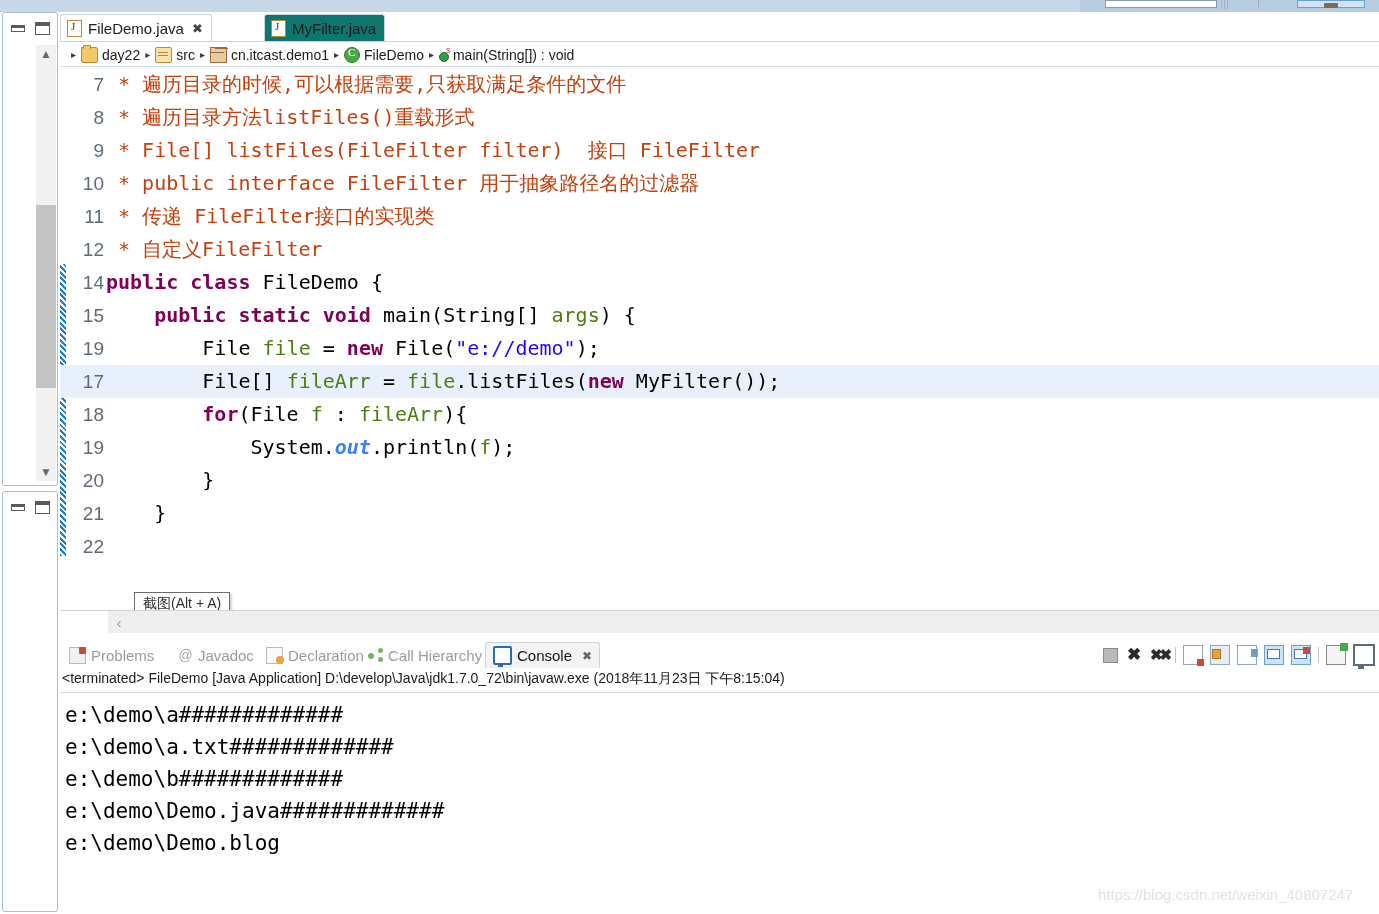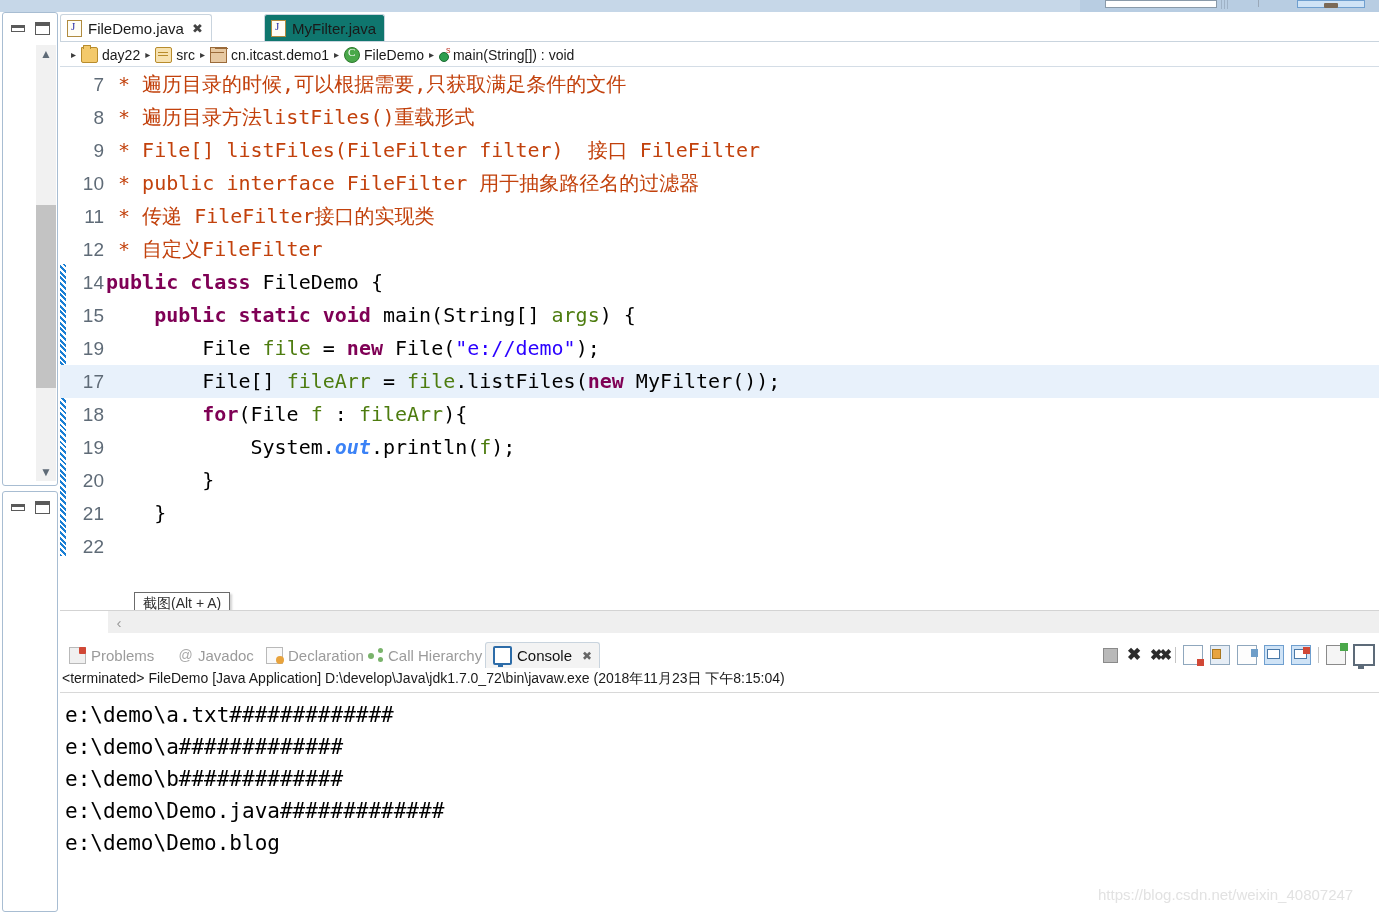--- a/index.html
+++ b/index.html
@@ -492,22 +492,22 @@
         <span class="tb tb-new"></span>
         <span class="tb tb-disp"></span>
       </div>
     </div>
 
     <div class="console-status">&lt;terminated&gt; FileDemo [Java Application] D:\develop\Java\jdk1.7.0_72\bin\javaw.exe (2018年11月23日 下午8:15:04)</div>
     <div class="console-sep"></div>
 
     <div class="console-leftedge"></div>
     <div class="console-out" id="console-out">
+        <div class="out-line">e:\demo\a#############</div>
         <div class="out-line">e:\demo\a.txt#############</div>
-        <div class="out-line">e:\demo\a#############</div>
         <div class="out-line">e:\demo\b#############</div>
         <div class="out-line">e:\demo\Demo.java#############</div>
         <div class="out-line">e:\demo\Demo.blog</div>
       </div>
   </div>
 
   <div class="watermark">https://blog.csdn.net/weixin_40807247</div>
 </div>
 
 </body></html>

